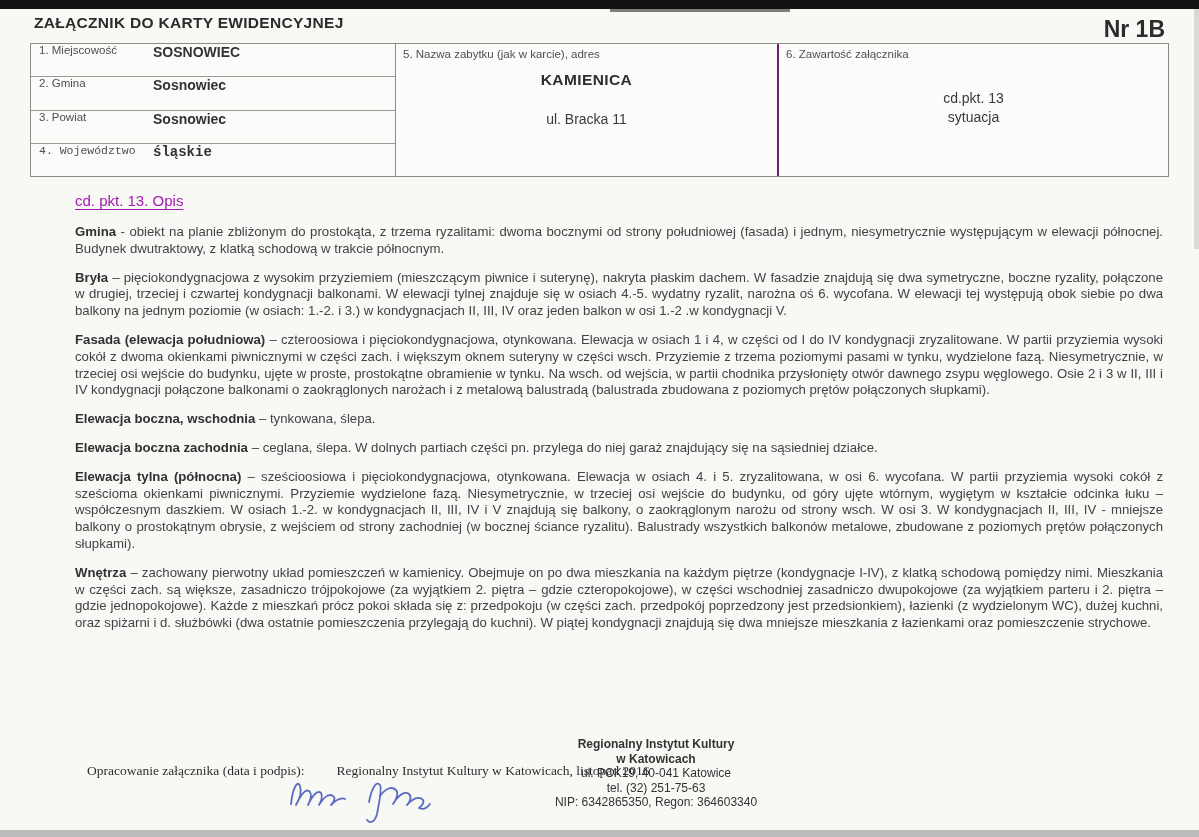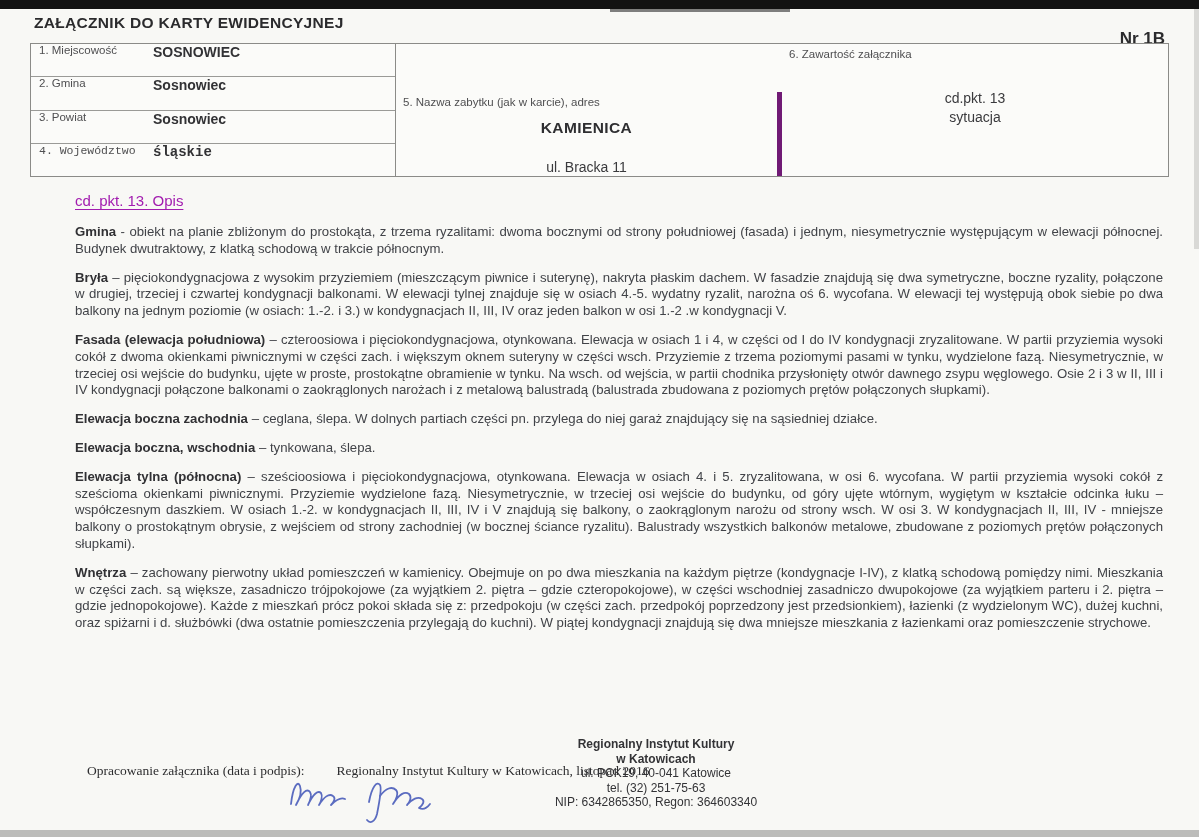--- a/index.html
+++ b/index.html
@@ -7,29 +7,29 @@
     width:1199px;height:837px;position:relative;overflow:hidden;
     background:#f8f8f5;
     font-family:"Liberation Sans",sans-serif;
   }
   .scan-bar-top{position:absolute;top:0;left:0;width:1199px;height:9px;background:#121212;}
   .scan-bar-top::after{content:"";position:absolute;left:610px;top:9px;width:180px;height:3px;background:#1a1a1a;opacity:.55;}
   .scan-bar-bottom{position:absolute;bottom:0;left:0;width:1199px;height:7px;background:#bcbcba;}
   .scan-edge-right{position:absolute;top:9px;right:0;width:5px;height:240px;background:#d9d9d6;}
 
   .doc-title{position:absolute;left:34px;top:14px;font-size:15.5px;font-weight:bold;letter-spacing:.3px;color:#2b2b2d;}
-  .doc-number{position:absolute;right:34px;top:29px;font-size:17px;font-weight:bold;color:#2b2b2d;}
+  .doc-number{position:absolute;right:34px;top:16px;font-size:23px;font-weight:bold;color:#2b2b2d;}
 
   .header-table{position:absolute;left:30px;top:43px;width:1137px;height:132px;display:flex;border:1px solid #8b8b88;background:#fbfbf9;}
   .col-fields{width:364px;border-right:1px solid #8b8b88;display:flex;flex-direction:column;}
   .field-row{flex:1;border-bottom:1px solid #9a9a97;display:flex;padding-left:8px;}
   .field-row:last-child{border-bottom:none;font-family:Liberation Mono, monospace;}
   .field-label{font-size:11.5px;color:#4f4f51;width:114px;flex-shrink:0;}
   .field-value{font-size:14px;font-weight:bold;color:#323235;}
-  .col-monument{width:381px;border-right:5px solid #701a75;position:relative;margin-top:48px;}
+  .col-monument{width:381px;border-right:2px solid #701a75;position:relative;}
   .col-attachment{flex:1;position:relative;}
   .cell-caption{position:absolute;top:4px;left:7px;font-size:11.5px;color:#4f4f51;}
   .monument-name{position:absolute;top:27px;left:0;width:100%;text-align:center;font-size:15.5px;font-weight:bold;letter-spacing:.4px;color:#2e2e31;}
   .monument-address{position:absolute;top:67px;left:0;width:100%;text-align:center;font-size:14px;color:#3a3a3d;}
   .attachment-lines{position:absolute;top:45px;left:0;width:100%;text-align:center;font-size:14px;line-height:19px;color:#3a3a3d;}
 
   .content{position:absolute;left:75px;top:192px;width:1088px;color:#414348;}
   .section-heading{font-size:15px;color:#a21caf;margin:0 0 15px 0;text-decoration:underline;text-underline-offset:3px;font-weight:normal;}
   .para{font-size:13.2px;line-height:16.8px;text-align:justify;margin:0 0 12px 0;}
   .para b{color:#313134;}
@@ -84,23 +84,23 @@
 
 <div class="content">
   <h2 class="section-heading">cd. pkt. 13.  Opis</h2>
 
   <p class="para"><b>Gmina</b><span> - obiekt na planie zbliżonym do prostokąta, z trzema ryzalitami: dwoma bocznymi od strony południowej (fasada) i jednym, niesymetrycznie występującym w elewacji północnej. Budynek dwutraktowy, z klatką schodową w trakcie północnym.</span></p>
 
   <p class="para"><b>Bryła</b><span> – pięciokondygnacjowa z wysokim przyziemiem (mieszczącym piwnice i suterynę), nakryta płaskim dachem. W fasadzie znajdują się dwa symetryczne, boczne ryzality, połączone w drugiej, trzeciej i czwartej kondygnacji balkonami. W elewacji tylnej znajduje się w osiach 4.-5. wydatny ryzalit, narożna oś 6. wycofana. W elewacji tej występują obok siebie po dwa balkony na jednym poziomie (w osiach: 1.-2. i 3.) w kondygnacjach II, III, IV oraz jeden balkon w osi 1.-2 .w kondygnacji V.</span></p>
 
   <p class="para"><b>Fasada (elewacja południowa)</b><span> – czteroosiowa i pięciokondygnacjowa, otynkowana. Elewacja w osiach 1 i 4, w części od I do IV kondygnacji zryzalitowane. W partii przyziemia wysoki cokół z dwoma okienkami piwnicznymi w części zach. i większym oknem suteryny w części wsch. Przyziemie z trzema poziomymi pasami w tynku, wydzielone fazą. Niesymetrycznie, w trzeciej osi wejście do budynku, ujęte w proste, prostokątne obramienie w tynku. Na wsch. od wejścia, w partii chodnika przysłonięty otwór dawnego zsypu węglowego. Osie 2 i 3 w II, III i IV kondygnacji połączone balkonami o zaokrąglonych narożach i z metalową balustradą (balustrada zbudowana z poziomych prętów połączonych słupkami).</span></p>
 
+  <p class="para"><b>Elewacja boczna, wschodnia</b><span> – tynkowana, ślepa.</span></p>
+
   <p class="para"><b>Elewacja boczna zachodnia</b><span> – ceglana, ślepa. W dolnych partiach części pn. przylega do niej garaż znajdujący się na sąsiedniej działce.</span></p>
-
-  <p class="para"><b>Elewacja boczna, wschodnia</b><span> – tynkowana, ślepa.</span></p>
 
   <p class="para"><b>Elewacja tylna (północna)</b><span> – sześcioosiowa i pięciokondygnacjowa, otynkowana. Elewacja w osiach 4. i 5. zryzalitowana, w osi 6. wycofana. W partii przyziemia wysoki cokół z sześcioma okienkami piwnicznymi. Przyziemie wydzielone fazą. Niesymetrycznie, w trzeciej osi wejście do budynku, od góry ujęte wtórnym, wygiętym w kształcie odcinka łuku – współczesnym daszkiem. W osiach 1.-2. w kondygnacjach II, III, IV i V znajdują się balkony, o zaokrąglonym narożu od strony wsch. W osi 3. W kondygnacjach II, III, IV - mniejsze balkony o prostokątnym obrysie, z wejściem od strony zachodniej (w bocznej ściance ryzalitu). Balustrady wszystkich balkonów metalowe, zbudowane z poziomych prętów połączonych słupkami).</span></p>
 
   <p class="para gap-before"><b>Wnętrza</b><span> – zachowany pierwotny układ pomieszczeń w kamienicy. Obejmuje on po dwa mieszkania na każdym piętrze (kondygnacje I-IV), z klatką schodową pomiędzy nimi. Mieszkania w części zach. są większe, zasadniczo trójpokojowe (za wyjątkiem 2. piętra – gdzie czteropokojowe), w części wschodniej zasadniczo dwupokojowe (za wyjątkiem parteru i 2. piętra – gdzie jednopokojowe). Każde z mieszkań prócz pokoi składa się z: przedpokoju (w części zach. przedpokój poprzedzony jest przedsionkiem), łazienki (z wydzielonym WC), dużej kuchni, oraz spiżarni i d. służbówki (dwa ostatnie pomieszczenia przylegają do kuchni). W piątej kondygnacji znajdują się dwa mniejsze mieszkania z łazienkami oraz pomieszczenie strychowe.</span></p>
 </div>
 
 <div class="prep-row">
   <span>Opracowanie załącznika (data i podpis):</span>
   <span>Regionalny Instytut Kultury w Katowicach, listopad 2016</span>
 </div>

